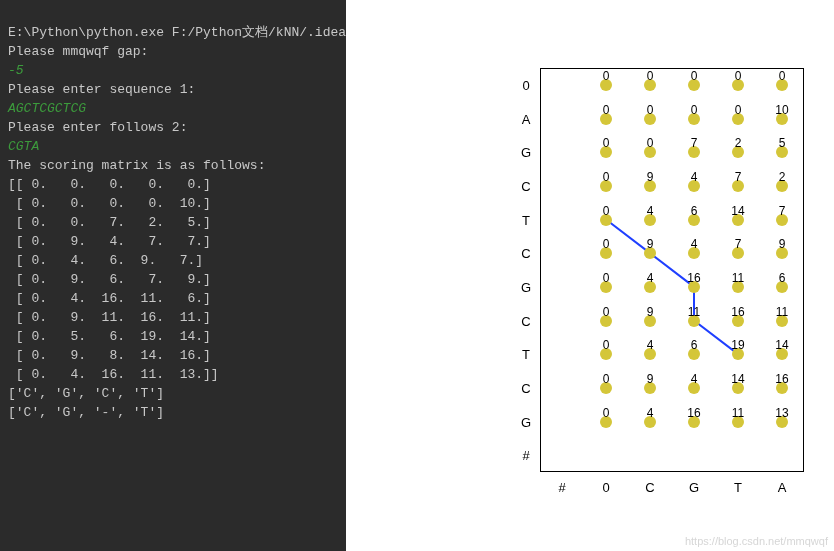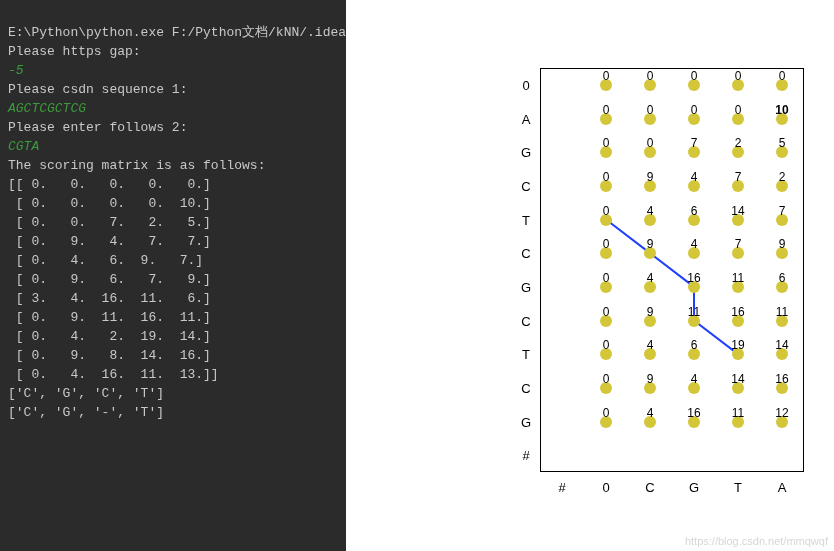--- a/index.html
+++ b/index.html
@@ -80,36 +80,36 @@
     font-size: 11px;
     color: #d6d6d6;
     font-family: Arial, sans-serif;
   }
 </style>
 </head>
 <body>
 
 <div class="terminal">
 <span>E:\Python\python.exe F:/Python文档/kNN/.idea</span>
-<span>Please https gap:</span>
+<span>Please mmqwqf gap:</span>
 <span class="term-input">-5</span>
-<span>Please csdn sequence 1:</span>
+<span>Please enter sequence 1:</span>
 <span class="term-input">AGCTCGCTCG</span>
 <span>Please enter follows 2:</span>
 <span class="term-input">CGTA</span>
 <span>The scoring matrix is as follows:</span>
 <span>[[ 0.   0.   0.   0.   0.]</span>
 <span> [ 0.   0.   0.   0.  10.]</span>
 <span> [ 0.   0.   7.   2.   5.]</span>
 <span> [ 0.   9.   4.   7.   7.]</span>
 <span> [ 0.   4.   6.  9.   7.]</span>
 <span> [ 0.   9.   6.   7.   9.]</span>
-<span> [ 3.   4.  16.  11.   6.]</span>
+<span> [ 0.   4.  16.  11.   6.]</span>
 <span> [ 0.   9.  11.  16.  11.]</span>
-<span> [ 0.   4.   2.  19.  14.]</span>
+<span> [ 0.   5.   6.  19.  14.]</span>
 <span> [ 0.   9.   8.  14.  16.]</span>
 <span> [ 0.   4.  16.  11.  13.]]</span>
 <span>['C', 'G', 'C', 'T']</span>
 <span>['C', 'G', '-', 'T']</span>
 </div>
 
 <div class="plot-area">
   <div class="plot">
     <div class="plot-border"></div>
     <svg class="path-svg">
@@ -150,21 +150,21 @@
       <div class="cell-label" style="left: 268px; top: 14.8333px;">0</div>
       <div class="dot" style="left: 92px; top: 50.5px;"></div>
       <div class="cell-label" style="left: 92px; top: 48.5px;">0</div>
       <div class="dot" style="left: 136px; top: 50.5px;"></div>
       <div class="cell-label" style="left: 136px; top: 48.5px;">0</div>
       <div class="dot" style="left: 180px; top: 50.5px;"></div>
       <div class="cell-label" style="left: 180px; top: 48.5px;">0</div>
       <div class="dot" style="left: 224px; top: 50.5px;"></div>
       <div class="cell-label" style="left: 224px; top: 48.5px;">0</div>
       <div class="dot" style="left: 268px; top: 50.5px;"></div>
-      <div class="cell-label" style="left: 268px; top: 48.5px; font-weight: bold;">10</div>
+      <div class="cell-label" style="left: 268px; top: 48.5px;">10</div>
       <div class="dot" style="left: 92px; top: 84.1667px;"></div>
       <div class="cell-label" style="left: 92px; top: 82.1667px;">0</div>
       <div class="dot" style="left: 136px; top: 84.1667px;"></div>
       <div class="cell-label" style="left: 136px; top: 82.1667px;">0</div>
       <div class="dot" style="left: 180px; top: 84.1667px;"></div>
       <div class="cell-label" style="left: 180px; top: 82.1667px;">7</div>
       <div class="dot" style="left: 224px; top: 84.1667px;"></div>
       <div class="cell-label" style="left: 224px; top: 82.1667px;">2</div>
       <div class="dot" style="left: 268px; top: 84.1667px;"></div>
       <div class="cell-label" style="left: 268px; top: 82.1667px;">5</div>
@@ -240,16 +240,16 @@
       <div class="cell-label" style="left: 268px; top: 317.833px;">16</div>
       <div class="dot" style="left: 92px; top: 353.5px;"></div>
       <div class="cell-label" style="left: 92px; top: 351.5px;">0</div>
       <div class="dot" style="left: 136px; top: 353.5px;"></div>
       <div class="cell-label" style="left: 136px; top: 351.5px;">4</div>
       <div class="dot" style="left: 180px; top: 353.5px;"></div>
       <div class="cell-label" style="left: 180px; top: 351.5px;">16</div>
       <div class="dot" style="left: 224px; top: 353.5px;"></div>
       <div class="cell-label" style="left: 224px; top: 351.5px;">11</div>
       <div class="dot" style="left: 268px; top: 353.5px;"></div>
-      <div class="cell-label" style="left: 268px; top: 351.5px;">12</div>
+      <div class="cell-label" style="left: 268px; top: 351.5px;">13</div>
     </div>
   <div class="watermark">https://blog.csdn.net/mmqwqf</div>
 </div>
 
 </body></html>

